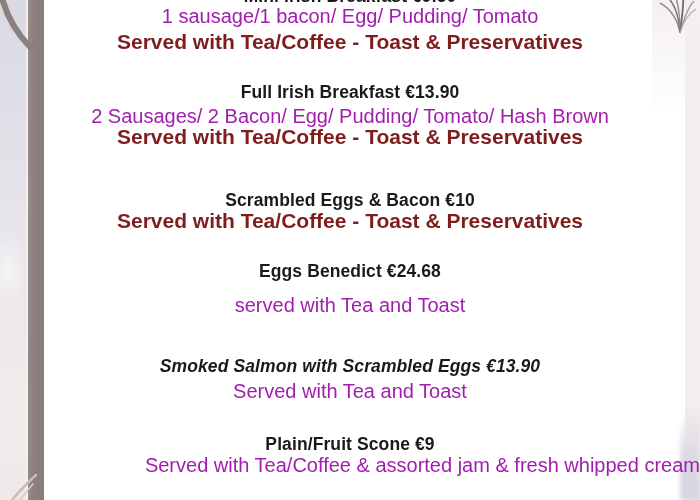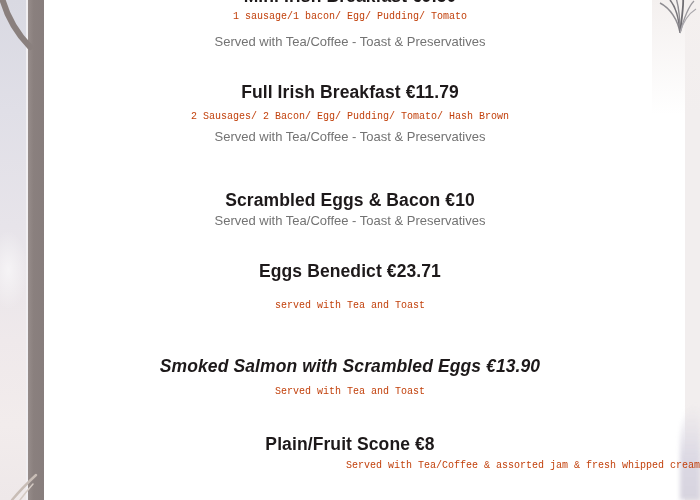--- a/index.html
+++ b/index.html
@@ -34,22 +34,22 @@
     background:linear-gradient(180deg,#f4f0ef 0%,rgba(244,240,239,0) 100%);
   }
   .right-bottom-wash{
     position:absolute;right:0;bottom:0;width:20px;height:95px;border-top-left-radius:70% 40%;
     background:linear-gradient(180deg,rgba(218,215,226,0) 0%,#dcd9e4 55%,#d7d4df 100%);
     filter:blur(2px);
   }
   
   .content{position:absolute;left:0;top:0;width:700px;text-align:center;color:#262223;}
   .t{font-weight:700;font-size:17.5px;color:#1d191a;letter-spacing:.1px;}
-  .d{font-size:10px;color:#c2410c;font-family:Liberation Mono, monospace;}
-  .b{font-weight:400;font-size:13px;color:#737373;}
+  .d{font-size:20px;color:#a21caf;}
+  .b{font-weight:700;font-size:21px;color:#7f1d1d;}
   .clip-top{height:6px;overflow:hidden;}
   .clip-top .t{display:block;margin-top:-14px;line-height:20px;}
   .l-desc1  {margin-top:2px;line-height:17px;}
   .l-served1{margin-top:7px;line-height:19px;}
   .l-title1 {margin-top:31px;line-height:20px;}
   .l-desc2  {margin-top:6px;line-height:17px;}
   .l-served2{margin-top:2px;line-height:19px;}
   .l-title2 {margin-top:44px;line-height:20px;text-align:center;}
   .l-served3{margin-top:2px;line-height:18px;}
   .l-title3 {margin-top:31px;line-height:20px;}
@@ -88,31 +88,31 @@
 </svg>
 
 <div class="content">
 
   <div class="clip-top">
     <span class="t">Mini Irish Breakfast €9.50</span>
   </div>
   <div class="d l-desc1">1 sausage/1 bacon/ Egg/ Pudding/ Tomato</div>
   <div class="b l-served1">Served with Tea/Coffee - Toast &amp; Preservatives</div>
 
-  <div class="t l-title1">Full Irish Breakfast €11.79</div>
+  <div class="t l-title1">Full Irish Breakfast €13.90</div>
   <div class="d l-desc2">2 Sausages/ 2 Bacon/ Egg/ Pudding/ Tomato/ Hash Brown</div>
   <div class="b l-served2">Served with Tea/Coffee - Toast &amp; Preservatives</div>
 
   <div class="t l-title2">Scrambled Eggs &amp; Bacon €10</div>
   <div class="b l-served3">Served with Tea/Coffee - Toast &amp; Preservatives</div>
 
-  <div class="t l-title3">Eggs Benedict €23.71</div>
+  <div class="t l-title3">Eggs Benedict €24.68</div>
   <div class="d l-desc3">
     <div>served with Tea and Toast</div>
   </div>
 
   <div class="t l-title4">Smoked Salmon with Scrambled Eggs €13.90</div>
   <div class="d l-desc4">Served with Tea and Toast</div>
 
-  <div class="t l-title5">Plain/Fruit Scone €8</div>
+  <div class="t l-title5">Plain/Fruit Scone €9</div>
   <div class="d l-desc5">Served with Tea/Coffee &amp; assorted jam &amp; fresh whipped cream</div>
 
 </div>
 
 </body></html>

